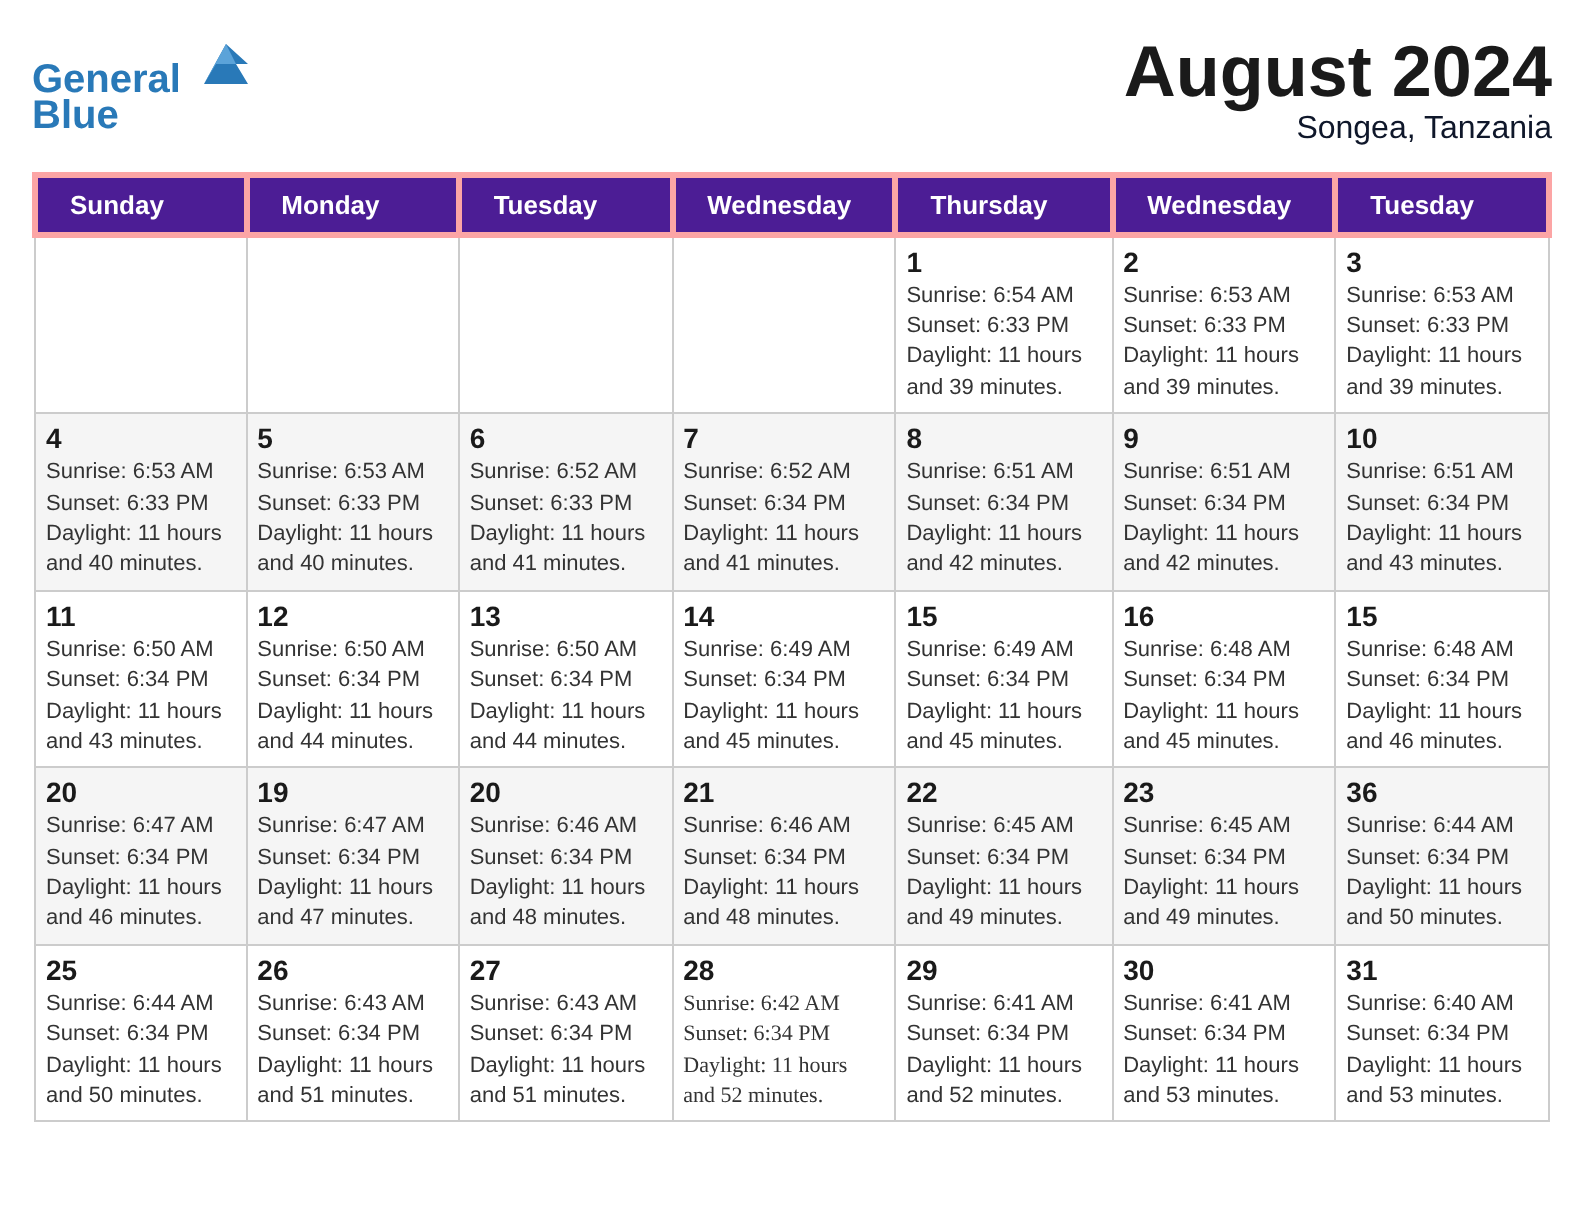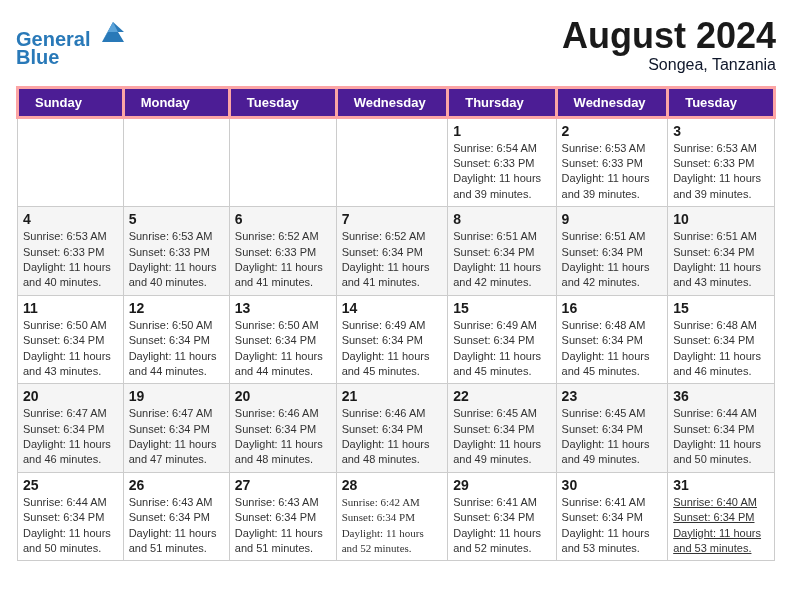--- a/index.html
+++ b/index.html
@@ -313,19 +313,19 @@
 Daylight: 11 hours and 52 minutes.</div>
         </td>
         <td>
           <span class="day-number">30</span>
           <div class="day-info" style="white-space: pre-line;">Sunrise: 6:41 AM
 Sunset: 6:34 PM
 Daylight: 11 hours and 53 minutes.</div>
         </td>
         <td>
           <span class="day-number">31</span>
-          <div class="day-info" style="white-space: pre-line; text-decoration: underline;">Sunrise: 6:40 AM
+          <div class="day-info" style="white-space: pre-line;">Sunrise: 6:40 AM
 Sunset: 6:34 PM
 Daylight: 11 hours and 53 minutes.</div>
         </td>
       </tr>
     </tbody>
 </table>
 
 </body></html>

